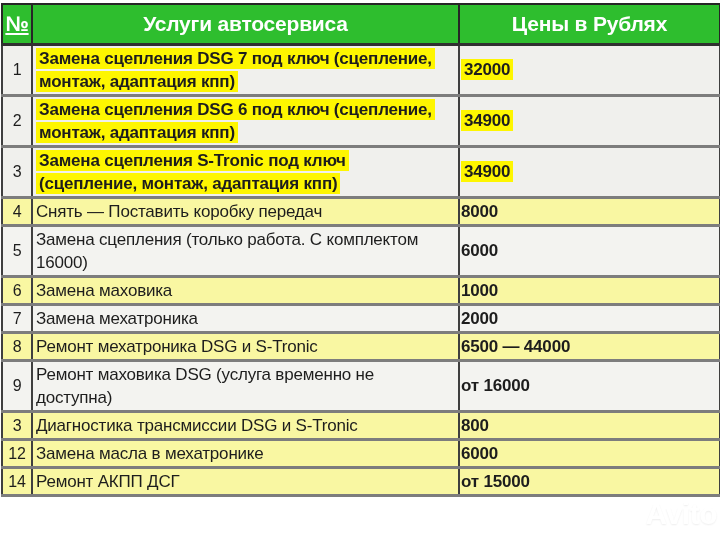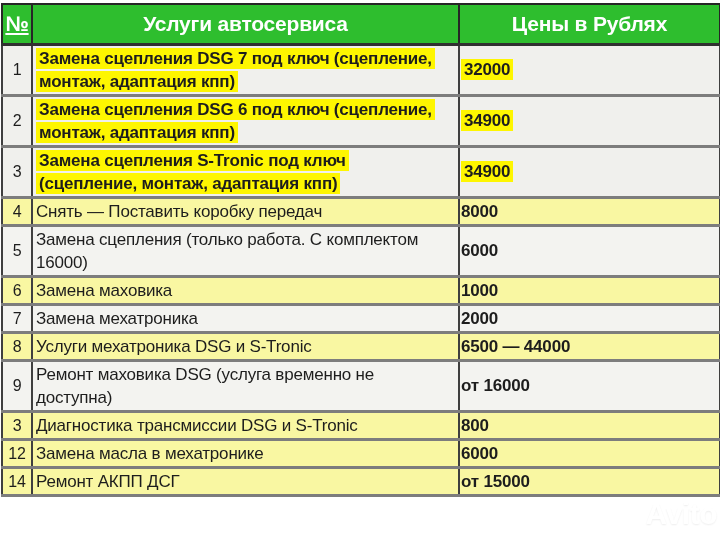--- a/index.html
+++ b/index.html
@@ -114,21 +114,21 @@
       <td class="s">Замена маховика</td>
       <td class="p">1000</td>
     </tr>
     <tr class="w">
       <td class="n">7</td>
       <td class="s">Замена мехатроника</td>
       <td class="p">2000</td>
     </tr>
     <tr class="y">
       <td class="n">8</td>
-      <td class="s">Услуги мехатроника DSG и S-Tronic</td>
+      <td class="s">Ремонт мехатроника DSG и S-Tronic</td>
       <td class="p">6500 — 44000</td>
     </tr>
     <tr class="w two">
       <td class="n">9</td>
       <td class="s">Ремонт маховика DSG (услуга временно не доступна)</td>
       <td class="p">от 16000</td>
     </tr>
     <tr class="y">
       <td class="n">3</td>
       <td class="s">Диагностика трансмиссии DSG и S-Tronic</td>

